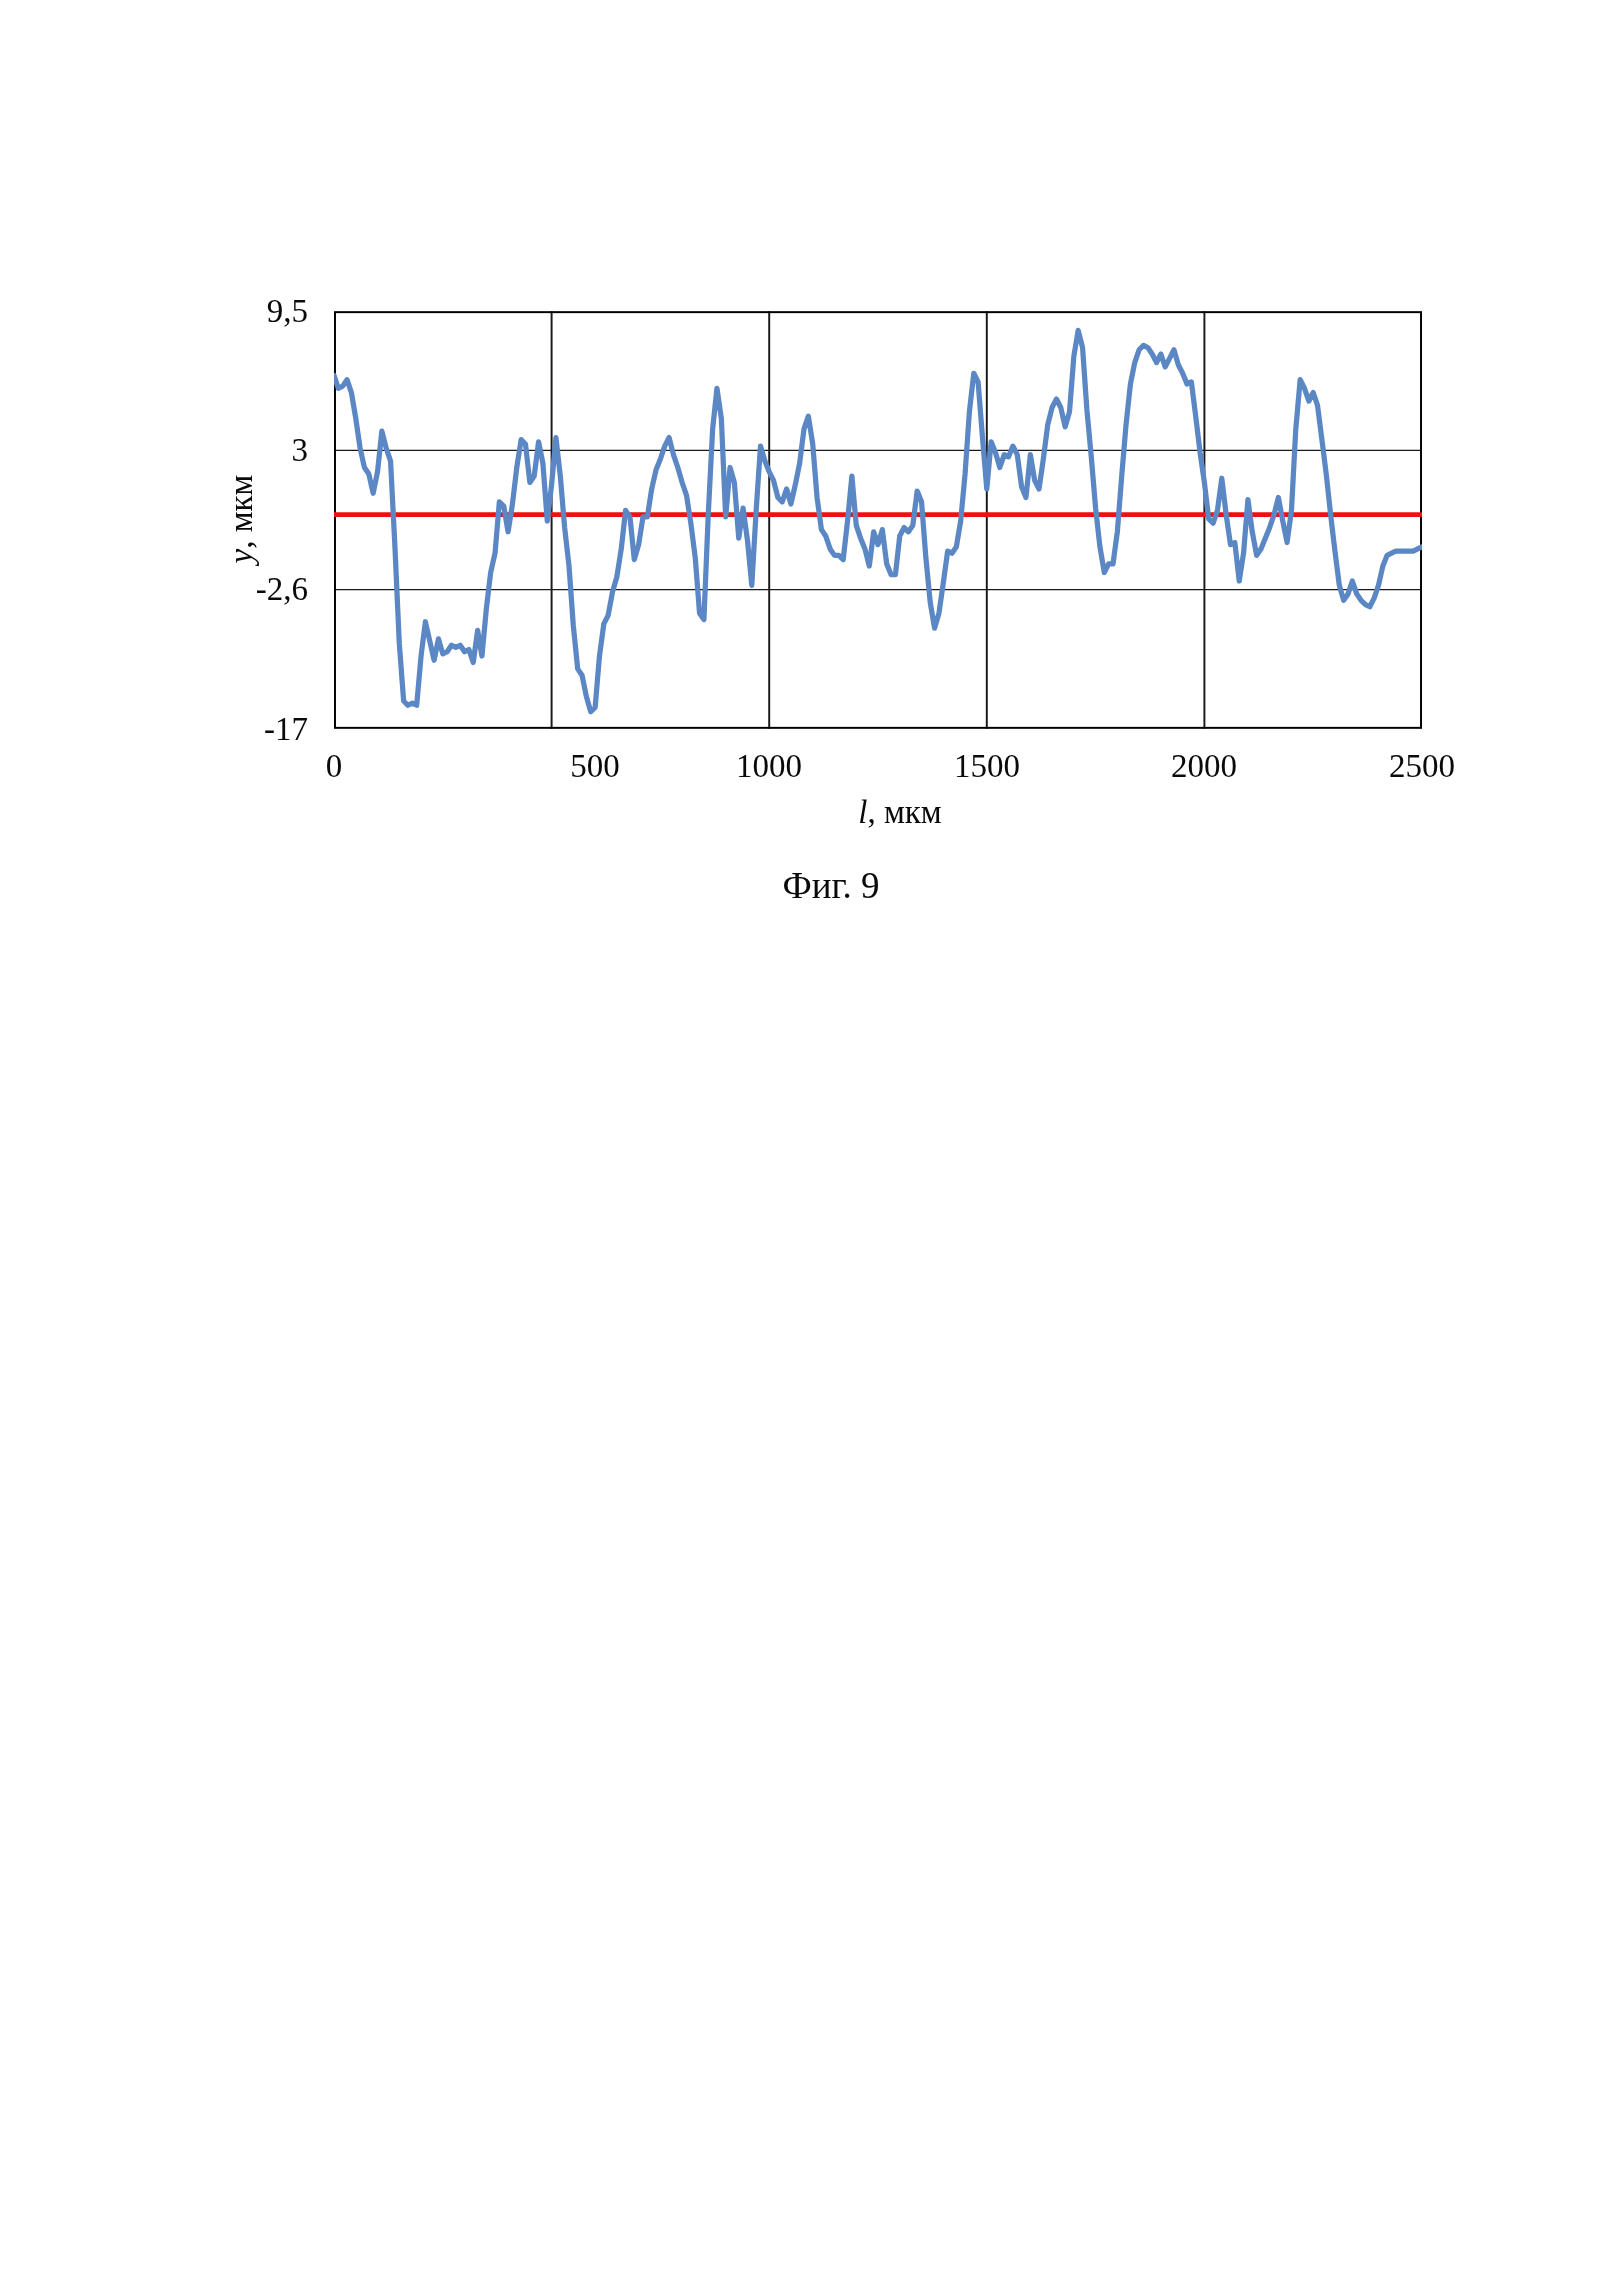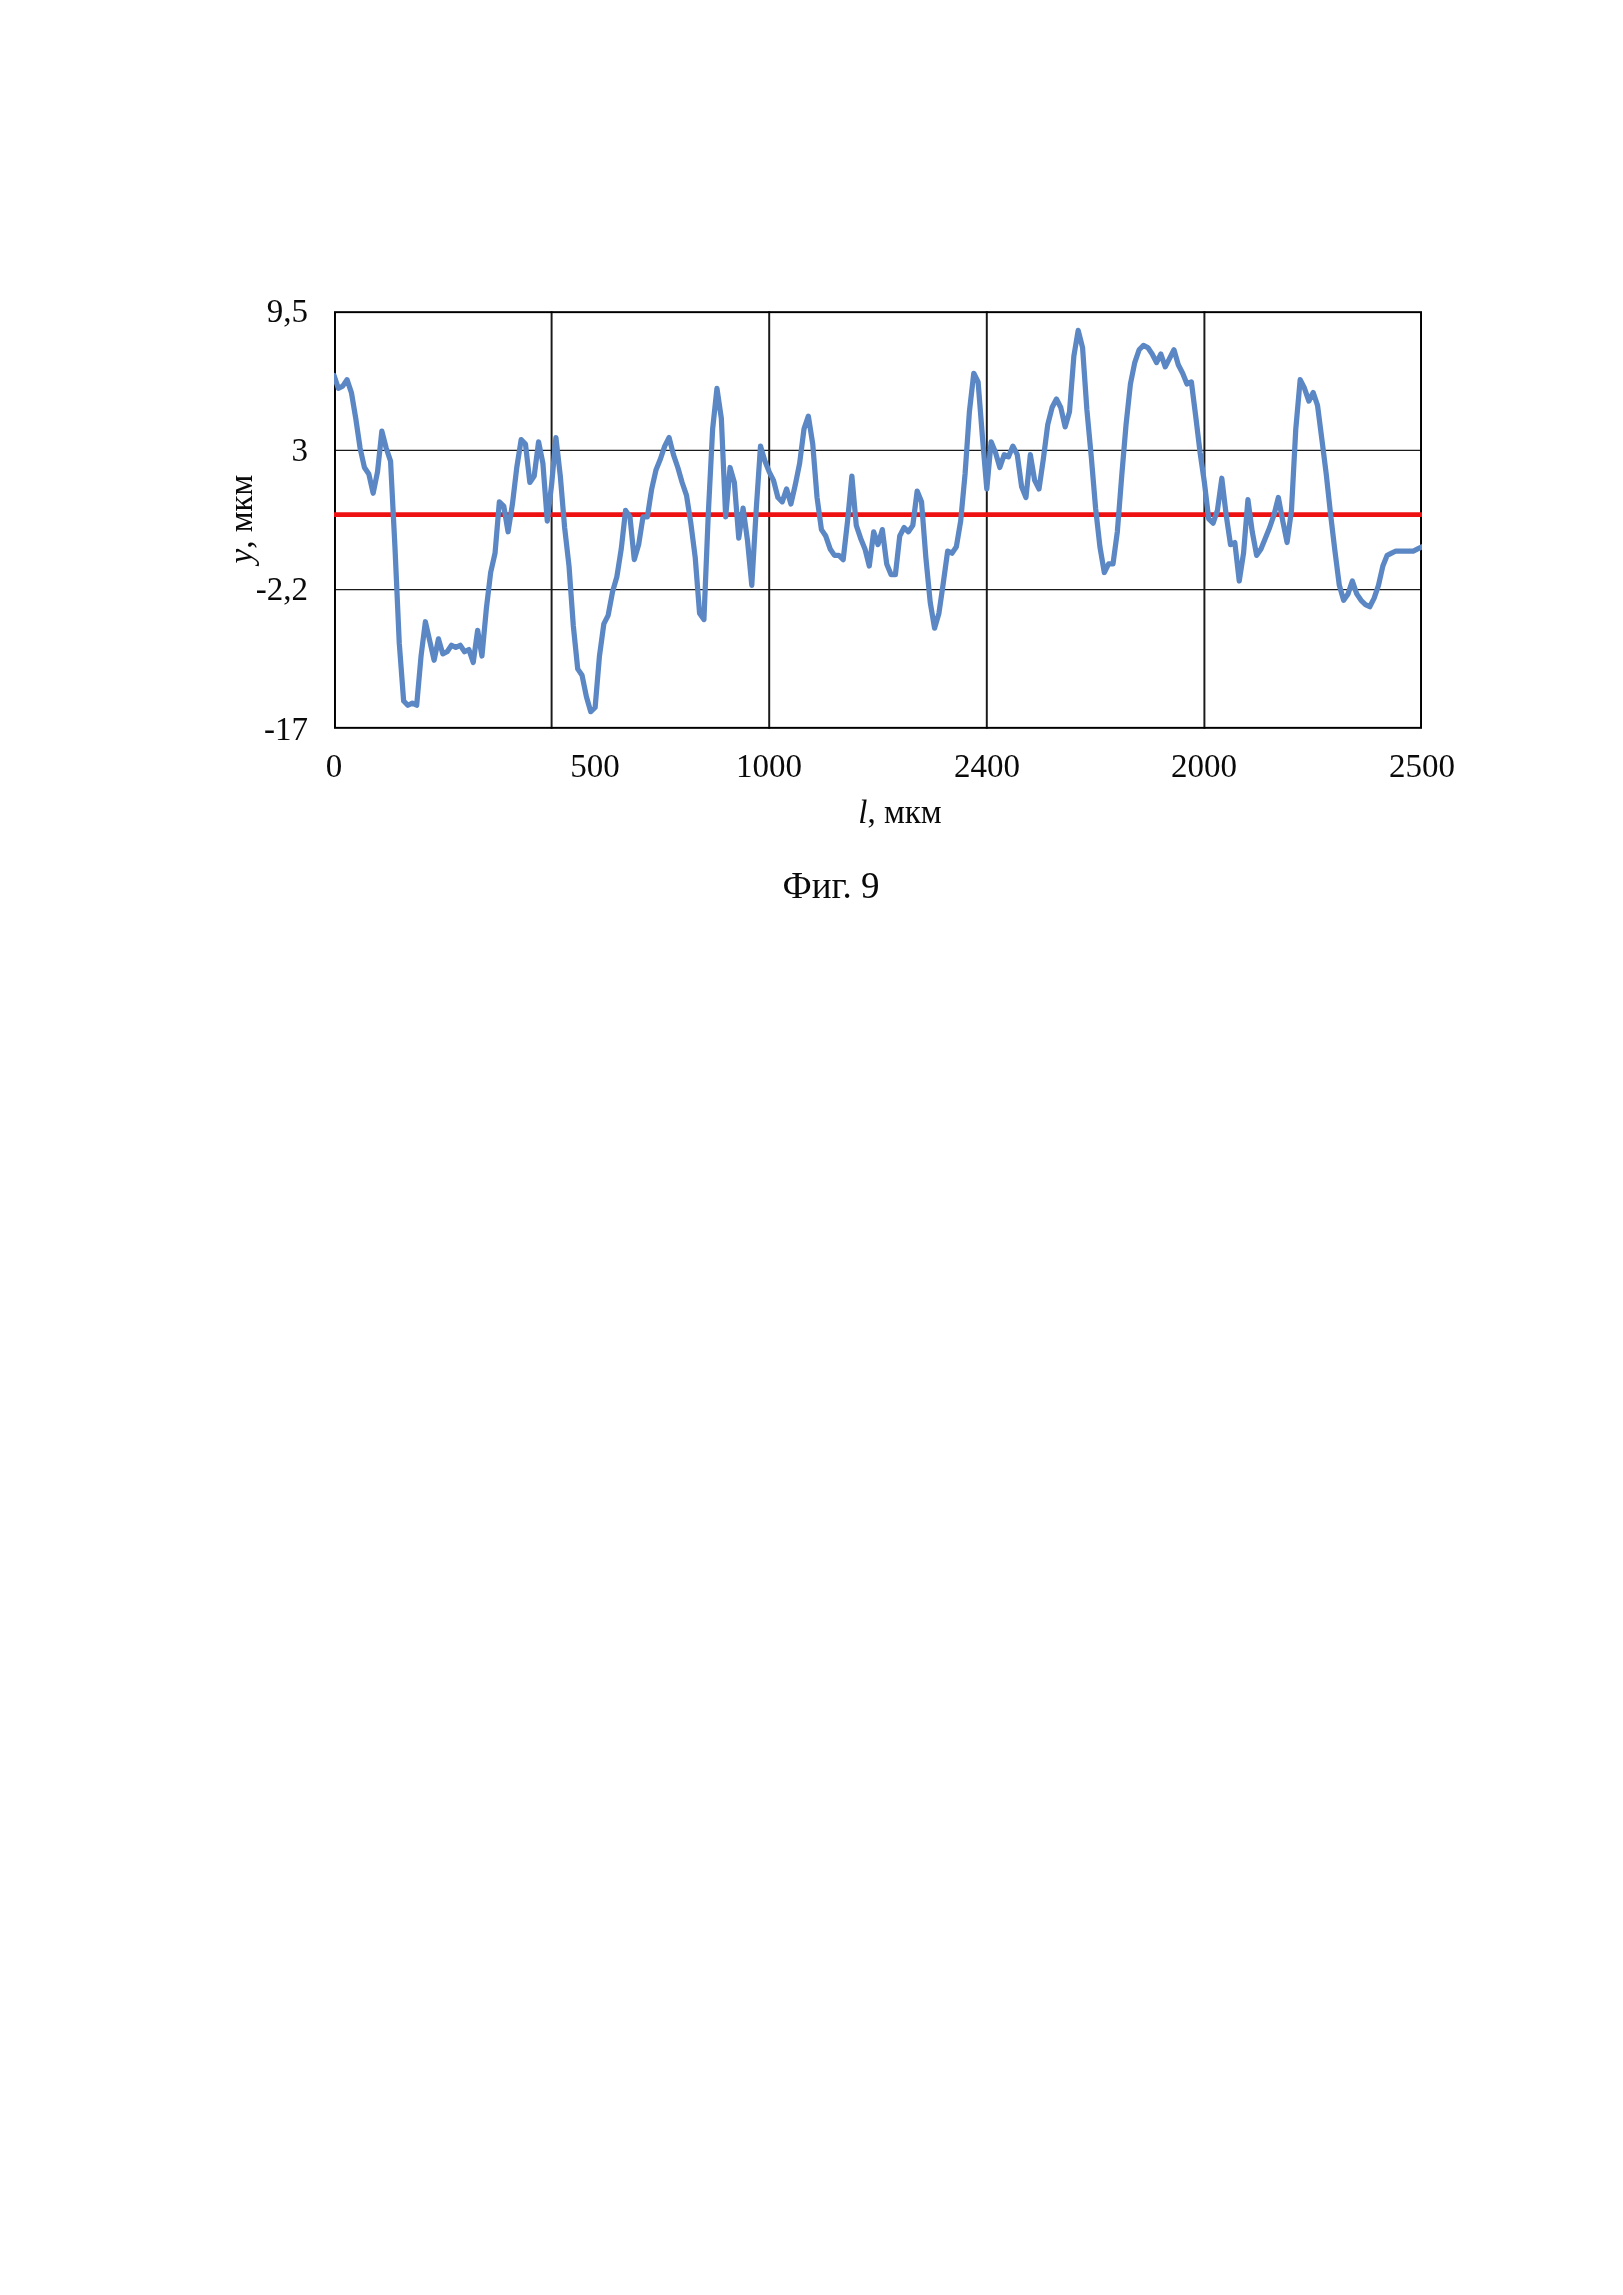--- a/index.html
+++ b/index.html
@@ -61,28 +61,28 @@
         <line x1="997.1999999999999" y1="0" x2="997.1999999999999" y2="638" stroke="#1a1a1a" stroke-width="3"></line>
         <line x1="1329.6000000000001" y1="0" x2="1329.6000000000001" y2="638" stroke="#1a1a1a" stroke-width="3"></line>
         <rect x="1.5" y="1.5" width="1659" height="635" fill="none" stroke="#000000" stroke-width="3"></rect>
         <line x1="0" y1="310.8205128205128" x2="1662" y2="310.8205128205128" stroke="#ee1111" stroke-width="7"></line>
         <polyline points="0.0,98.2 6.6,117.8 13.3,114.5 19.9,104.7 26.6,124.3 33.2,163.6 39.9,209.4 46.5,238.8 53.2,248.7 59.8,278.1 66.5,245.4 73.1,183.2 79.8,209.4 86.4,229.0 93.1,359.9 99.7,507.1 106.4,595.5 113.0,602.0 119.7,598.7 126.3,602.0 133.0,526.8 139.6,474.4 146.3,503.9 152.9,533.3 159.6,500.6 166.2,523.5 172.8,520.2 179.5,510.4 186.1,513.7 192.8,510.4 199.4,520.2 206.1,516.9 212.7,536.6 219.4,487.5 226.0,526.8 232.7,454.8 239.3,399.2 246.0,369.7 252.6,291.2 259.3,297.7 265.9,337.0 272.6,294.5 279.2,238.8 285.9,196.3 292.5,202.9 299.2,261.7 305.8,251.9 312.5,199.6 319.1,232.3 325.8,320.6 332.4,265.0 339.0,193.0 345.7,251.9 352.3,330.5 359.0,389.3 365.6,481.0 372.3,546.4 378.9,556.2 385.6,588.9 392.2,611.8 398.9,605.3 405.5,526.8 412.2,477.7 418.8,464.6 425.5,428.6 432.1,405.7 438.8,363.2 445.4,304.3 452.1,314.1 458.7,379.5 465.4,356.6 472.0,314.1 478.7,314.1 485.3,271.6 492.0,242.1 498.6,225.8 505.2,206.1 511.9,193.0 518.5,219.2 525.2,238.8 531.8,261.7 538.5,281.4 545.1,323.9 551.8,376.3 558.4,461.3 565.1,471.1 571.7,310.8 578.4,179.9 585.0,117.8 591.7,163.6 598.3,314.1 605.0,238.8 611.6,261.7 618.3,346.8 624.9,301.0 631.6,350.1 638.2,418.8 644.9,304.3 651.5,206.1 658.2,229.0 664.8,245.4 671.4,258.5 678.1,284.6 684.7,291.2 691.4,271.6 698.0,294.5 704.7,265.0 711.3,232.3 718.0,179.9 724.6,160.3 731.3,202.9 737.9,284.6 744.6,333.7 751.2,343.5 757.9,363.2 764.5,373.0 771.2,373.0 777.8,379.5 784.5,320.6 791.1,251.9 797.8,327.2 804.4,346.8 811.1,363.2 817.7,389.3 824.4,337.0 831.0,356.6 837.6,333.7 844.3,386.1 850.9,402.4 857.6,402.4 864.2,343.5 870.9,330.5 877.5,337.0 884.2,327.2 890.8,274.8 897.5,291.2 904.1,376.3 910.8,445.0 917.4,484.2 924.1,461.3 930.7,415.5 937.4,366.4 944.0,369.7 950.7,359.9 957.3,320.6 964.0,248.7 970.6,153.8 977.3,94.9 983.9,108.0 990.6,193.0 997.2,271.6 1003.8,199.6 1010.5,215.9 1017.1,238.8 1023.8,219.2 1030.4,222.5 1037.1,206.1 1043.7,219.2 1050.4,268.3 1057.0,284.6 1063.7,219.2 1070.3,258.5 1077.0,271.6 1083.6,225.8 1090.3,173.4 1096.9,147.2 1103.6,134.1 1110.2,147.2 1116.9,176.7 1123.5,153.8 1130.2,68.7 1136.8,29.4 1143.5,55.6 1150.1,150.5 1156.8,222.5 1163.4,301.0 1170.0,359.9 1176.7,399.2 1183.3,386.1 1190.0,386.1 1196.6,337.0 1203.3,251.9 1209.9,173.4 1216.6,111.2 1223.2,78.5 1229.9,58.9 1236.5,52.3 1243.2,55.6 1249.8,65.4 1256.5,78.5 1263.1,65.4 1269.8,85.1 1276.4,72.0 1283.1,58.9 1289.7,81.8 1296.4,94.9 1303.0,111.2 1309.7,108.0 1316.3,160.3 1323.0,215.9 1329.6,261.7 1336.2,317.4 1342.9,323.9 1349.5,304.3 1356.2,255.2 1362.8,310.8 1369.5,356.6 1376.1,353.4 1382.8,412.2 1389.4,369.7 1396.1,287.9 1402.7,337.0 1409.4,373.0 1416.0,363.2 1422.7,346.8 1429.3,330.5 1436.0,310.8 1442.6,284.6 1449.3,320.6 1455.9,353.4 1462.6,304.3 1469.2,179.9 1475.9,104.7 1482.5,117.8 1489.2,137.4 1495.8,124.3 1502.4,144.0 1509.1,196.3 1515.7,248.7 1522.4,310.8 1529.0,366.4 1535.7,418.8 1542.3,441.7 1549.0,431.9 1555.6,412.2 1562.3,431.9 1568.9,441.7 1575.6,448.2 1582.2,451.5 1588.9,438.4 1595.5,418.8 1602.2,389.3 1608.8,373.0 1615.5,369.7 1622.1,366.4 1628.8,366.4 1635.4,366.4 1642.1,366.4 1648.7,366.4 1655.4,363.2 1662.0,359.9" fill="none" stroke="#5b87c5" stroke-width="8" stroke-linejoin="round" stroke-linecap="round"></polyline>
       </svg>
 
     <div id="yticks">
         <span class="tick ytick" style="left: 308px; top: 311px;">9,5</span>
         <span class="tick ytick" style="left: 308px; top: 450px;">3</span>
-        <span class="tick ytick" style="left: 308px; top: 589px;">-2,2</span>
+        <span class="tick ytick" style="left: 308px; top: 589px;">-2,6</span>
         <span class="tick ytick" style="left: 308px; top: 729px;">-17</span>
       </div>
     <div id="xticks">
         <span class="tick xtick" style="left: 334px; top: 766px;">0</span>
         <span class="tick xtick" style="left: 551px; top: 766px; margin-left: 44px;">500</span>
         <span class="tick xtick" style="left: 769px; top: 766px; text-align: center;">1000</span>
-        <span class="tick xtick" style="left: 987px; top: 766px;">2400</span>
+        <span class="tick xtick" style="left: 987px; top: 766px;">1500</span>
         <span class="tick xtick" style="left: 1204px; top: 766px;">2000</span>
         <span class="tick xtick" style="left: 1422px; top: 766px;">2500</span>
       </div>
 
     <div class="axis-title y-title">
       <span class="italic">у</span><span>, мкм</span>
     </div>
 
     <div class="axis-title x-title">
       <span class="italic">l</span><span>, мкм</span>

